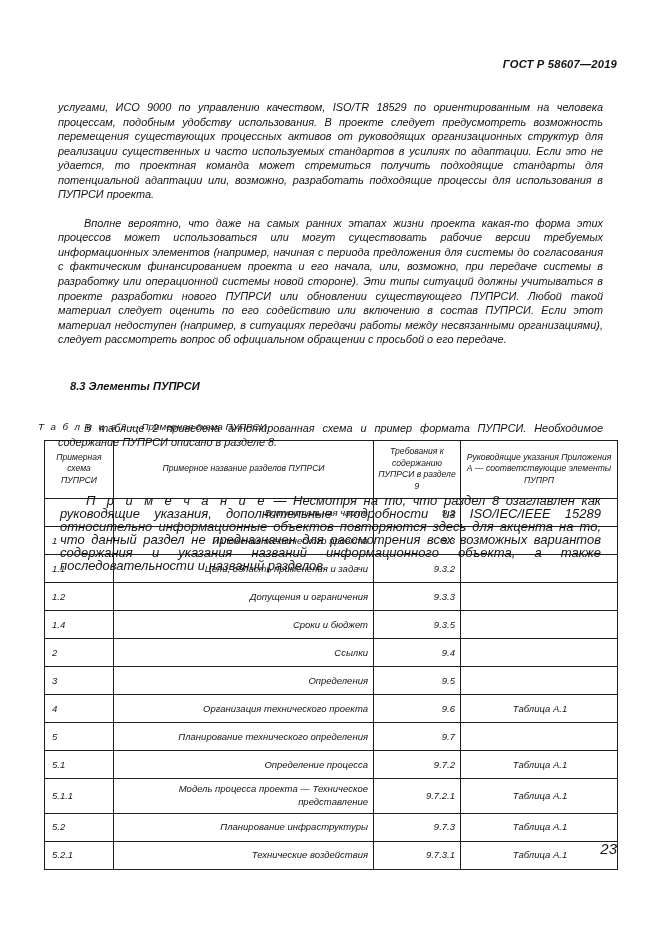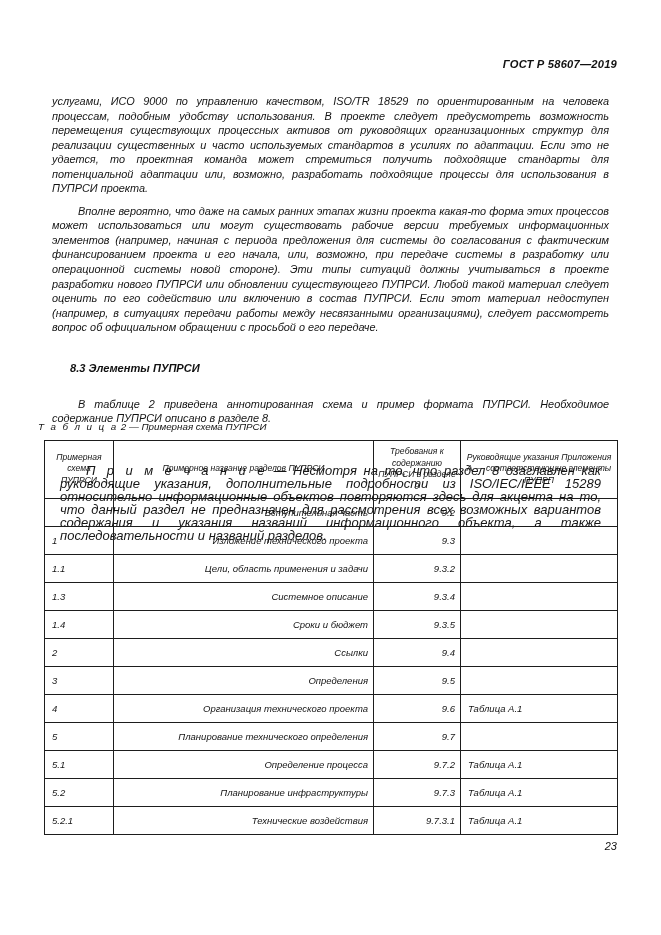--- a/index.html
+++ b/index.html
@@ -38,21 +38,21 @@
 
   
   .content {
     position: absolute;
     left: 44px;
     top: 86px;
     width: 573px;
   }
 
   p.para {
-    margin: 8px;
+    margin: 14px;
     font-size: 10.9px;
     line-height: 14.55px;
     text-align: justify;
     text-justify: inter-word;
     color: #141414;
     hyphens: manual;
   }
   p.para.indent { text-indent: 26px; }
 
   .section-head {
@@ -126,28 +126,28 @@
   table.schema tbody td {
     font-size: 9.5px;
     line-height: 12.6px;
     padding: 4px 5px 4px 7px;
     height: 19px;
     color: #141414;
   }
   td.col-num   { text-align: left; padding-left: 7px; }
   td.col-name  { text-align: right; padding-left: 9px; }
   td.col-req   { text-align: right; padding-left: 4px; }
-  td.col-guide { padding-left: 4px; }
+  td.col-guide { text-align: center; padding-left: 4px; }
 
   
   .folio {
     position: absolute;
     right: 44px;
     top: 840px;
-    font-size: 11px;
+    font-size: 15px;
     color: #141414;
   }
 </style>
 </head>
 <body>
 
 <div class="page">
 
   <div class="doc-header">ГОСТ Р 58607—2019</div>
 
@@ -206,23 +206,23 @@
             <td class="col-req">9.3</td>
             <td class="col-guide"></td>
           </tr>
           <tr>
             <td class="col-num">1.1</td>
             <td class="col-name">Цели, область применения и задачи</td>
             <td class="col-req">9.3.2</td>
             <td class="col-guide"></td>
           </tr>
           <tr>
-            <td class="col-num">1.3</td>
-            <td class="col-name">Системное описание</td>
-            <td class="col-req">9.3.4</td>
+            <td class="col-num">1.2</td>
+            <td class="col-name">Допущения и ограничения</td>
+            <td class="col-req">9.3.3</td>
             <td class="col-guide"></td>
           </tr>
           <tr>
             <td class="col-num">1.4</td>
             <td class="col-name">Сроки и бюджет</td>
             <td class="col-req">9.3.5</td>
             <td class="col-guide"></td>
           </tr>
           <tr>
             <td class="col-num">2</td>
@@ -248,20 +248,26 @@
             <td class="col-req">9.7</td>
             <td class="col-guide"></td>
           </tr>
           <tr>
             <td class="col-num">5.1</td>
             <td class="col-name">Определение процесса</td>
             <td class="col-req">9.7.2</td>
             <td class="col-guide">Таблица А.1</td>
           </tr>
           <tr>
+            <td class="col-num">5.1.1</td>
+            <td class="col-name">Модель процесса проекта — Техническое представление</td>
+            <td class="col-req">9.7.2.1</td>
+            <td class="col-guide">Таблица А.1</td>
+          </tr>
+          <tr>
             <td class="col-num">5.2</td>
             <td class="col-name">Планирование инфраструктуры</td>
             <td class="col-req">9.7.3</td>
             <td class="col-guide">Таблица А.1</td>
           </tr>
           <tr>
             <td class="col-num">5.2.1</td>
             <td class="col-name">Технические воздействия</td>
             <td class="col-req">9.7.3.1</td>
             <td class="col-guide">Таблица А.1</td>

